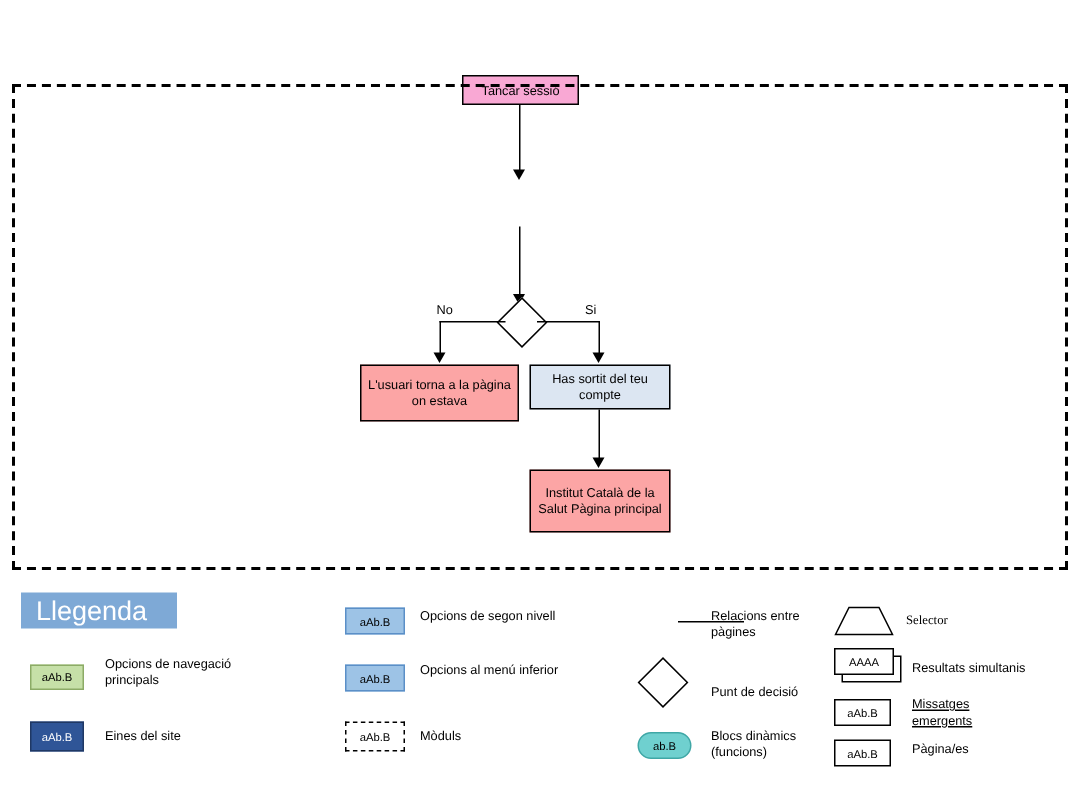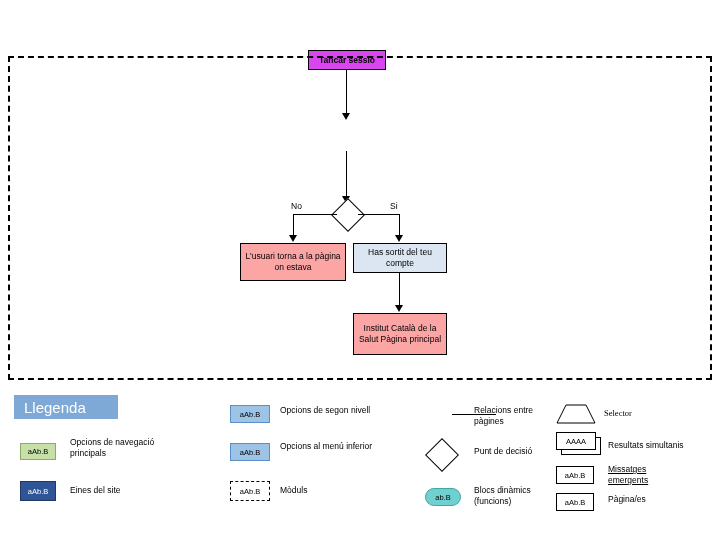--- a/index.html
+++ b/index.html
@@ -50,23 +50,22 @@
     font-size: 8.5px;
     color: #000;
     display: flex;
     align-items: center;
     justify-content: center;
     text-align: center;
     line-height: 1.25;
     padding: 2px 3px;
   }
   .node-green {
-    background: #d946ef;
+    background: #f9a8d4;
     border: 1px solid #000;
-    font-weight: bold;
   }
   .node-blue {
     background: #dce6f2;
     border: 1px solid #000;
   }
   .node-white {
     background: #fca5a5;
     border: 1px solid #000;
   }
 
@@ -135,21 +134,21 @@
 
   
   .legend-title {
     position: absolute;
     left: 14px;
     top: 395px;
     width: 104px;
     height: 24px;
     background: #7ea9d6;
     color: #ffffff;
-    font-size: 15px;
+    font-size: 18px;
     display: flex;
     align-items: center;
     padding-left: 10px;
     box-sizing: border-box;
   }
 
   .legend-label {
     position: absolute;
     font-size: 8.5px;
     color: #000;
@@ -183,21 +182,21 @@
   #lg-c2-r3 { left: 230px; top: 481px; width: 40px; height: 20px; }
   #lg-t-c2-r1 { left: 280px; top: 405px; width: 95px; }
   #lg-t-c2-r2 { left: 280px; top: 441px; width: 95px; }
   #lg-t-c2-r3 { left: 280px; top: 485px; width: 95px; }
 
   
   #lg-c3-r1 { position:absolute; left: 452px; top: 414px; width: 44px; height: 0; border-top: 1.2px solid #000; }
   #lg-c3-r2 { left: 430px; top: 443px; width: 24px; height: 24px; background:#ffffff; border:1px solid #000; transform: rotate(45deg); }
   #lg-c3-r3 { left: 425px; top: 488px; width: 36px; height: 18px; border-radius: 9px; }
   #lg-t-c3-r1 { left: 474px; top: 405px; width: 80px; }
-  #lg-t-c3-r2 { left: 474px; top: 446px; width: 80px; }
+  #lg-t-c3-r2 { left: 474px; top: 456px; width: 80px; }
   #lg-t-c3-r3 { left: 474px; top: 485px; width: 80px; }
 
   
   #lg-c4-r1 {
     position: absolute; left: 556px; top: 404px; width: 40px; height: 20px;
   }
   #lg-c4-r2 { left: 556px; top: 432px; width: 40px; height: 18px; }
   #lg-c4-r2b { left: 561px; top: 437px; width: 40px; height: 18px; }
   #lg-c4-r3 { left: 556px; top: 466px; width: 38px; height: 18px; }
   #lg-c4-r4 { left: 556px; top: 493px; width: 38px; height: 18px; }

